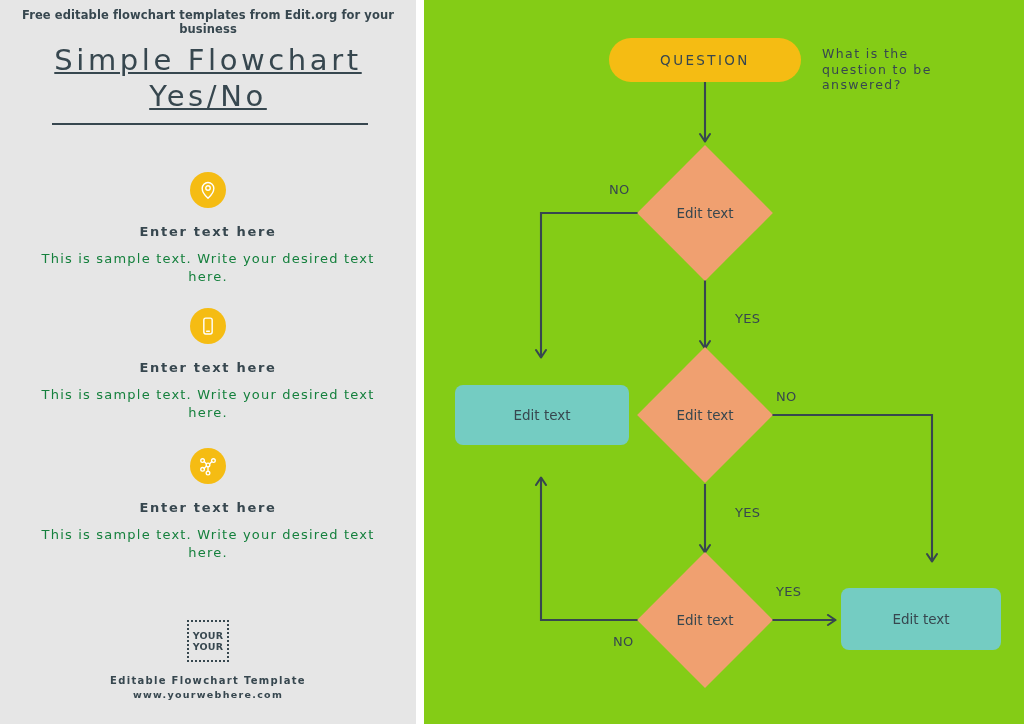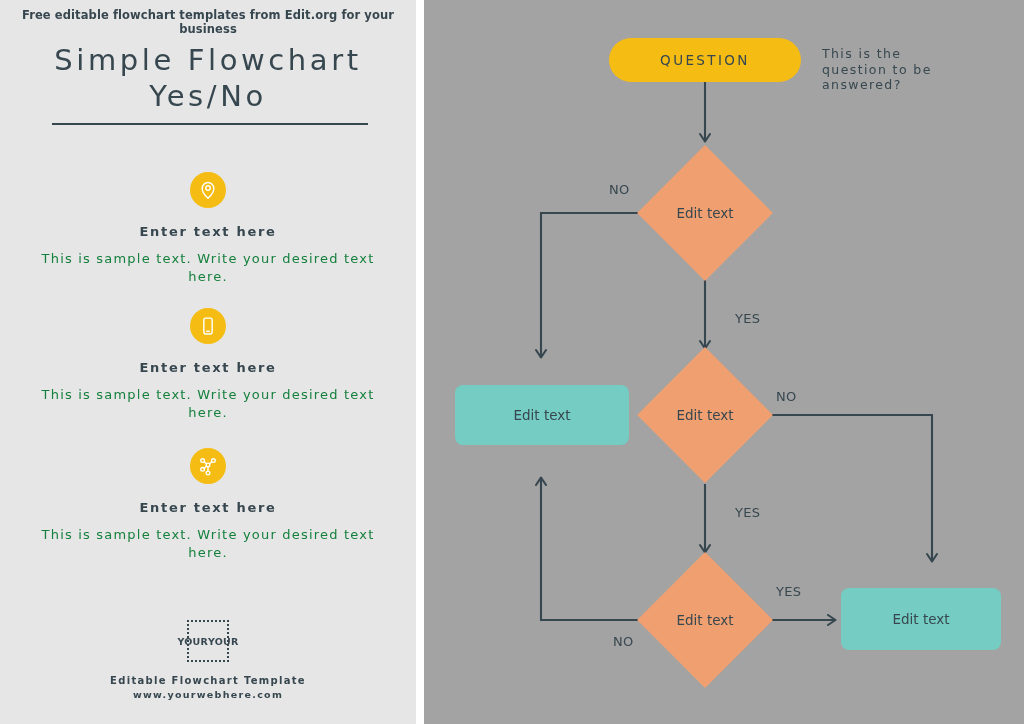--- a/index.html
+++ b/index.html
@@ -47,20 +47,21 @@
     top: 42px;
     left: 0;
     width: 416px;
     text-align: center;
     font-size: 29px;
     font-weight: 400;
     color: #37474f;
     letter-spacing: 3.6px;
     line-height: 36px;
     white-space: pre-line;
+    text-decoration: underline;
   }
   #title-rule {
     position: absolute;
     top: 123px;
     left: 52px;
     width: 316px;
     height: 2px;
     background: #37474f;
   }
 
@@ -103,21 +104,21 @@
     top: 620px;
     width: 416px;
     text-align: center;
   }
   #logo-box {
     width: 42px;
     height: 42px;
     margin: 0 auto;
     border: 2px dotted #37474f;
     display: flex;
-    flex-direction: row;
+    flex-direction: column;
     align-items: center;
     justify-content: center;
     box-sizing: border-box;
     text-align: center;
   }
   .logo-line {
     font-size: 9.5px;
     font-weight: 700;
     color: #37474f;
     line-height: 11px;
@@ -138,21 +139,21 @@
     letter-spacing: 1.3px;
   }
 
   
   #flow-area {
     position: absolute;
     left: 424px;
     top: 0;
     width: 600px;
     height: 724px;
-    background: #a3a3a3;
+    background: #84cc16;
   }
   #flow-svg {
     position: absolute;
     left: 0;
     top: 0;
   }
 
   .node {
     position: absolute;
     display: flex;
@@ -307,21 +308,21 @@
         <path d="M216,620 L117,620 L117,478" marker-end="url(#arrowHead)"></path>
 
         <path d="M348,620 L411,620" marker-end="url(#arrowHead)"></path>
       </g>
     </svg>
 
     <div class="node pill" style="left:185px; top:38px; width:192px; height:44px;">
       <span class="node-label">QUESTION</span>
     </div>
 
-    <div id="annotation" style="left:398px; top:46px;">This is the
+    <div id="annotation" style="left:398px; top:46px;">What is the
 question to be
 answered?</div>
 
     <div class="diamond-wrap" style="left:233px; top:165px; width:96px; height:96px;">
       <div class="diamond-shape"></div>
       <span class="node-label">Edit text</span>
     </div>
 
     <div class="node rect" style="left:31px; top:385px; width:174px; height:60px;">
       <span class="node-label">Edit text</span>

